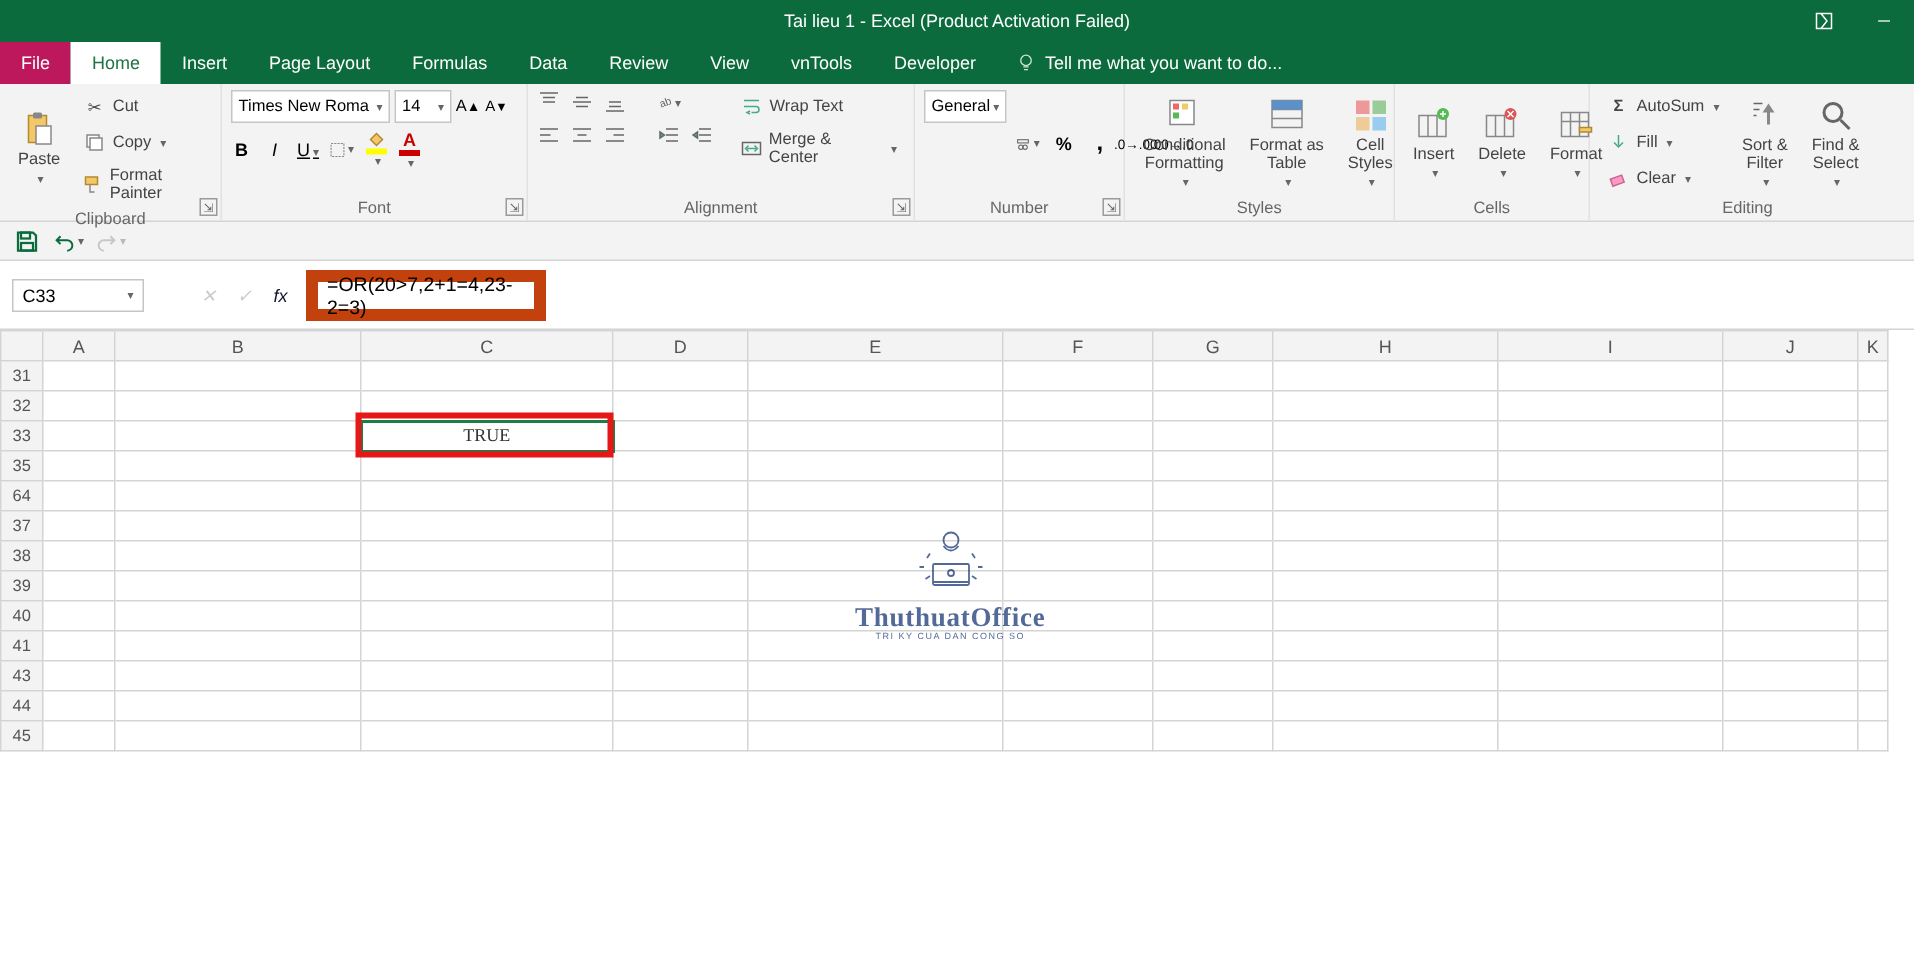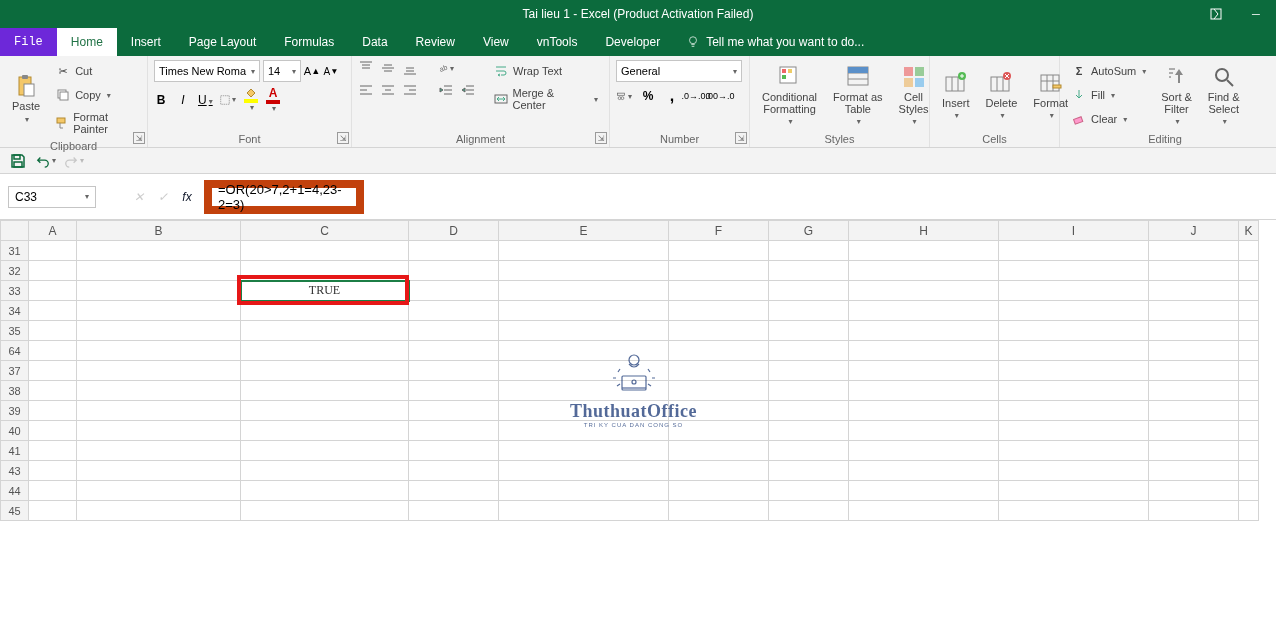--- a/index.html
+++ b/index.html
@@ -5,21 +5,21 @@
 * { margin: 0; padding: 0; box-sizing: border-box; font-family: 'Segoe UI', Tahoma, sans-serif; }
 body { background: #fff; width: 1276px; height: 638px; overflow: hidden; font-size: 12px; }
 
 .titlebar { height: 28px; background: #0c6b3d; color: #fff; display: flex; align-items: center; position: relative; }
 .titlebar .title { position: absolute; left: 50%; transform: translateX(-50%); font-size: 12px; text-align: right; }
 .titlebar .win-controls { position: absolute; right: 0; display: flex; }
 .titlebar .win-controls div { width: 40px; height: 28px; display: flex; align-items: center; justify-content: center; font-size: 11px; }
 
 .menubar { height: 28px; background: #0c6b3d; display: flex; align-items: stretch; color: #fff; }
 .menubar .tab { padding: 0 14px; display: flex; align-items: center; font-size: 12px; cursor: pointer; }
-.menubar .tab.file { background: #6d28d9; font-family: Liberation Mono, monospace; }
+.menubar .tab.file { background: #be185d; }
 .menubar .tab.active { background: #fff; color: #217346; }
 .menubar .tellme { display: flex; align-items: center; padding-left: 12px; color: #ffffff; font-size: 12px; gap: 6px; }
 .menubar .tellme svg { width: 14px; height: 14px; }
 
 .ribbon { height: 92px; background: #f3f3f3; border-bottom: 1px solid #d4d4d4; display: flex; }
 .ribbon-group { border-right: 1px solid #e1e1e1; padding: 4px 6px 0 6px; display: flex; flex-direction: column; justify-content: space-between; position: relative; }
 .ribbon-group-label { text-align: center; font-size: 11px; color: #666; padding: 2px 0 2px 0; }
 .ribbon-body { display: flex; gap: 4px; flex: 1; }
 .ribbon-col { display: flex; flex-direction: column; gap: 2px; }
 .ribbon-row { display: flex; gap: 3px; align-items: center; }
@@ -273,21 +273,21 @@
             <span>Merge &amp; Center</span>
             <span class="caret">▾</span>
           </div>
       </div>
     </div>
     <div class="ribbon-group-label">Alignment</div>
     <div class="dialog-launcher">⇲</div>
   </div>
 
   <div class="ribbon-group" style="width:140px">
-    <div class="ribbon-body" style="flex-direction:column;gap:6px">
+    <div class="ribbon-body" style="flex-direction:row;gap:6px">
       <div class="font-select" style="width:126px">
           <span>General</span>
           <span class="caret">▾</span>
         </div>
       <div class="ribbon-row" style="gap:8px">
         <span class="sm-icon">
             <svg width="14" height="14" viewBox="0 0 14 14" stroke="#666" fill="none">
               <rect x="2" y="3" width="10" height="3"></rect>
               <circle cx="5" cy="10" r="2"></circle>
               <circle cx="9" cy="10" r="2"></circle>
@@ -531,34 +531,20 @@
           <td></td>
           <td></td>
           <td></td>
           <td></td>
         </tr>
         <tr>
           <th>33</th>
           <td></td>
           <td></td>
           <td class="selected-cell">TRUE</td>
-          <td></td>
-          <td></td>
-          <td></td>
-          <td></td>
-          <td></td>
-          <td></td>
-          <td></td>
-          <td></td>
-        </tr>
-        <tr>
-          <th>34</th>
-          <td></td>
-          <td></td>
-          <td></td>
           <td></td>
           <td></td>
           <td></td>
           <td></td>
           <td></td>
           <td></td>
           <td></td>
           <td></td>
         </tr>
         <tr>

